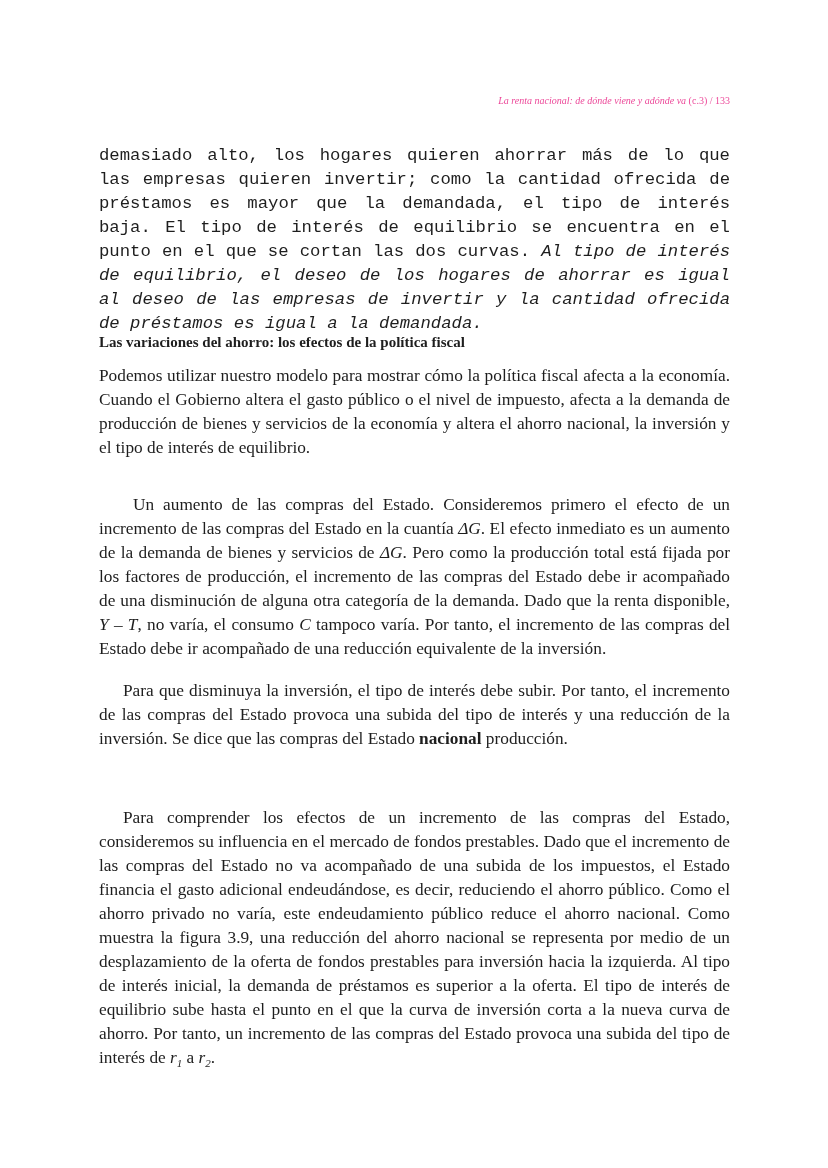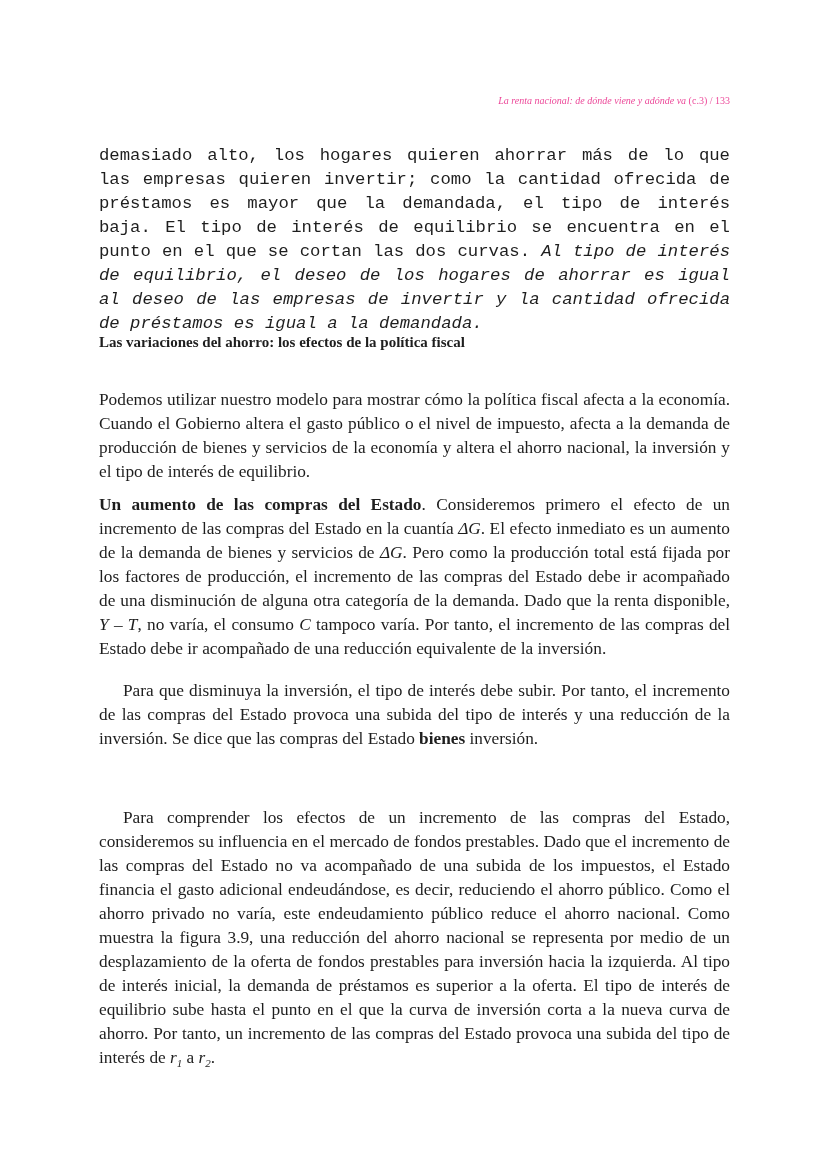--- a/index.html
+++ b/index.html
@@ -36,25 +36,25 @@
   .blk { position: absolute; left: 0; width: 631px; }
   .b1 { top: 144px; font-family: Liberation Mono, monospace; }
   .heading {
     position: absolute;
     top: 330px;
     left: 0;
     font-weight: bold;
     font-size: 15px;
     line-height: 24px;
   }
-  .b2 { top: 388px; }
+  .b2 { top: 364px; }
   .b3 { top: 493px; }
   .b4 { top: 679px; }
   .b5 { top: 782px; margin-top: 24px; }
-  .lead-bold { font-weight: bold; }
+  .lead-bold { font-weight: normal; margin-left: 34px; }
   i, .it { font-style: italic; }
   b { font-weight: bold; }
   sub { font-size: 11px; vertical-align: -4px; line-height: 0; }
 </style>
 </head>
 <body>
 
 <div class="page">
 
   <div class="running-head">
@@ -72,20 +72,20 @@
 
   <div class="blk b2">
     <p class="text">Podemos utilizar nuestro modelo para mostrar cómo la política fiscal afecta a la economía. Cuando el Gobierno altera el gasto público o el nivel de impuesto, afecta a la demanda de producción de bienes y servicios de la economía y altera el ahorro nacional, la inversión y el tipo de interés de equilibrio.</p>
   </div>
 
   <div class="blk b3">
     <p class="text"><span class="lead-bold">Un aumento de las compras del Estado</span><span>. Consideremos primero el efecto de un incremento de las compras del Estado en la cuantía </span><i>ΔG</i><span>. El efecto inmediato es un aumento de la demanda de bienes y servicios de </span><i>ΔG</i><span>. Pero como la producción total está fijada por los factores de producción, el incremento de las compras del Estado debe ir acompañado de una disminución de alguna otra categoría de la demanda. Dado que la renta disponible, </span><i>Y – T</i><span>, no varía, el consumo </span><i>C</i><span> tampoco varía. Por tanto, el incremento de las compras del Estado debe ir acompañado de una reducción equivalente de la inversión.</span></p>
   </div>
 
   <div class="blk b4">
-    <p class="text indent"><span>Para que disminuya la inversión, el tipo de interés debe subir. Por tanto, el incremento de las compras del Estado provoca una subida del tipo de interés y una reducción de la inversión. Se dice que las compras del Estado </span><b>bienes</b><span> inversión.</span></p>
+    <p class="text indent"><span>Para que disminuya la inversión, el tipo de interés debe subir. Por tanto, el incremento de las compras del Estado provoca una subida del tipo de interés y una reducción de la inversión. Se dice que las compras del Estado </span><b>nacional</b><span> producción.</span></p>
   </div>
 
   <div class="blk b5">
     <p class="text indent"><span>Para comprender los efectos de un incremento de las compras del Estado, consideremos su influencia en el mercado de fondos prestables. Dado que el incremento de las compras del Estado no va acompañado de una subida de los impuestos, el Estado financia el gasto adicional endeudándose, es decir, reduciendo el ahorro público. Como el ahorro privado no varía, este endeudamiento público reduce el ahorro nacional. Como muestra la figura 3.9, una reducción del ahorro nacional se representa por medio de un desplazamiento de la oferta de fondos prestables para inversión hacia la izquierda. Al tipo de interés inicial, la demanda de préstamos es superior a la oferta. El tipo de interés de equilibrio sube hasta el punto en el que la curva de inversión corta a la nueva curva de ahorro. Por tanto, un incremento de las compras del Estado provoca una subida del tipo de interés de </span><i><span>r</span><sub>1</sub></i><span> a </span><i><span>r</span><sub>2</sub></i><span>.</span></p>
   </div>
 
 </div>
 
 </body></html>

